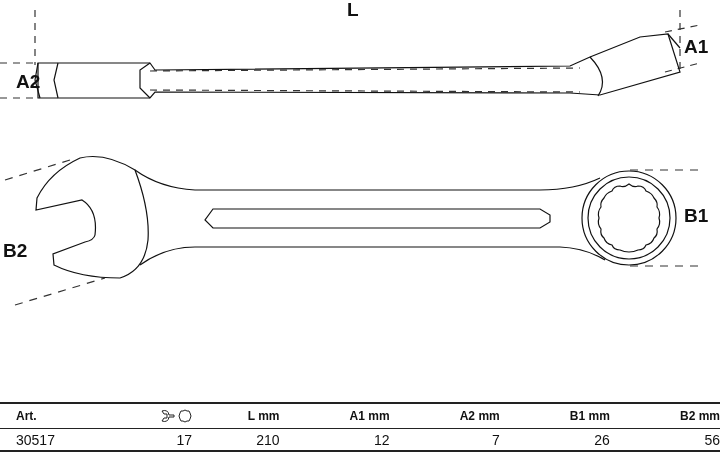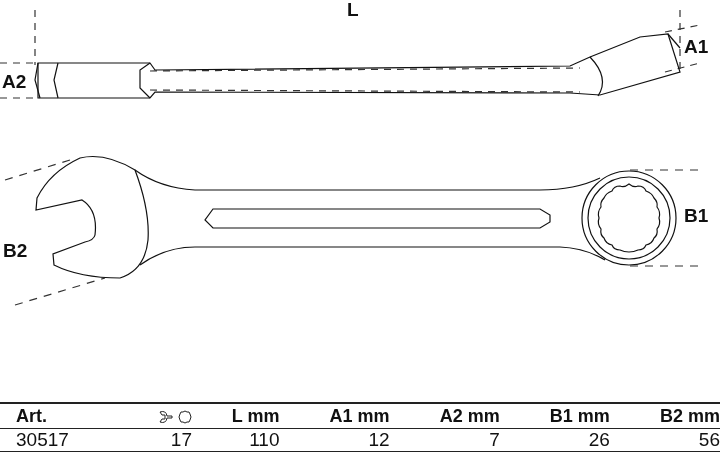--- a/index.html
+++ b/index.html
@@ -1,22 +1,22 @@
 <!DOCTYPE html>
 <html><head>
 <meta charset="utf-8">
 <style>
   html, body { margin:0; padding:0; background:#ffffff; }
   body { width:720px; height:452px; position:relative; overflow:hidden; font-family:"Liberation Sans", sans-serif; color:#111; }
   .lbl { position:absolute; font-weight:bold; font-size:19px; color:#111; line-height:1; }
   svg.draw { position:absolute; left:0; top:0; }
   .specs { position:absolute; left:0; top:402px; width:720px; border-collapse:collapse; }
   .specs th, .specs td { padding:0; text-align:right; }
-  .specs th { font-size:18px; font-weight:bold; height:24px; border-top:2px solid #222; border-bottom:1px solid #222; }
-  .specs td { font-size:19px; height:21px; border-bottom:2px solid #222; }
+  .specs th { font-size:12px; font-weight:bold; height:24px; border-top:2px solid #222; border-bottom:1px solid #222; }
+  .specs td { font-size:14px; height:21px; border-bottom:2px solid #222; }
   .specs th:first-child, .specs td:first-child { text-align:left; padding-left:16px; }
 </style>
 </head>
 <body>
 
 <svg class="draw" width="720" height="400" viewBox="0 0 720 400" fill="none" stroke="#111" stroke-width="1.2">
 
   <g stroke-dasharray="7,6" stroke="#333">
     <line x1="35" y1="10" x2="35" y2="65"></line>
     <line x1="680" y1="10" x2="680" y2="72"></line>
@@ -54,21 +54,21 @@
     <circle cx="629" cy="218" r="47"></circle>
     <circle cx="629" cy="218" r="41"></circle>
     <g>
       <path d="M629 184 Q634 188 638 186 Q644 186 646 191 Q652 193 654 198 Q658 202 657 207 Q661 212 659 218 Q661 224 657 229 Q658 235 654 238 Q652 244 646 245 Q644 250 638 250 Q634 252 629 252 Q624 252 620 250 Q614 250 612 245 Q606 244 604 238 Q600 235 601 229 Q597 224 599 218 Q597 212 601 207 Q600 202 604 198 Q606 193 612 191 Q614 186 620 186 Q624 188 629 184 Z"></path>
     </g>
   </g>
 </svg>
 
 <div class="lbl" style="left:347px; top:0px;">L</div>
 <div class="lbl" style="left:684px; top:37px;">A1</div>
-<div class="lbl" style="left:2px; top:72px;">A2</div>
+<div class="lbl" style="left:16px; top:72px;">A2</div>
 <div class="lbl" style="left:684px; top:206px;">B1</div>
 <div class="lbl" style="left:3px; top:234px;margin-top:7px;">B2</div>
 
 <table class="specs">
   <thead>
     <tr>
       <th style="width:96px">Art.</th>
       <th style="width:80px">
         <svg width="16" height="14" viewBox="0 0 16 14" fill="none" stroke="#222" stroke-width="1" style="vertical-align:middle">
           <path d="M3 2 Q9 0 10 6 L15 6 L15 8 L10 8 Q9 14 3 12 L5 9 L8 9 L8 5 L5 5 Z"></path>
@@ -81,20 +81,20 @@
       <th>A1 mm</th>
       <th>A2 mm</th>
       <th>B1 mm</th>
       <th>B2 mm</th>
     </tr>
   </thead>
   <tbody>
     <tr>
       <td>30517</td>
       <td>17</td>
-      <td>110</td>
+      <td>210</td>
       <td>12</td>
       <td>7</td>
       <td>26</td>
       <td>56</td>
     </tr>
   </tbody>
 </table>
 
 </body></html>

